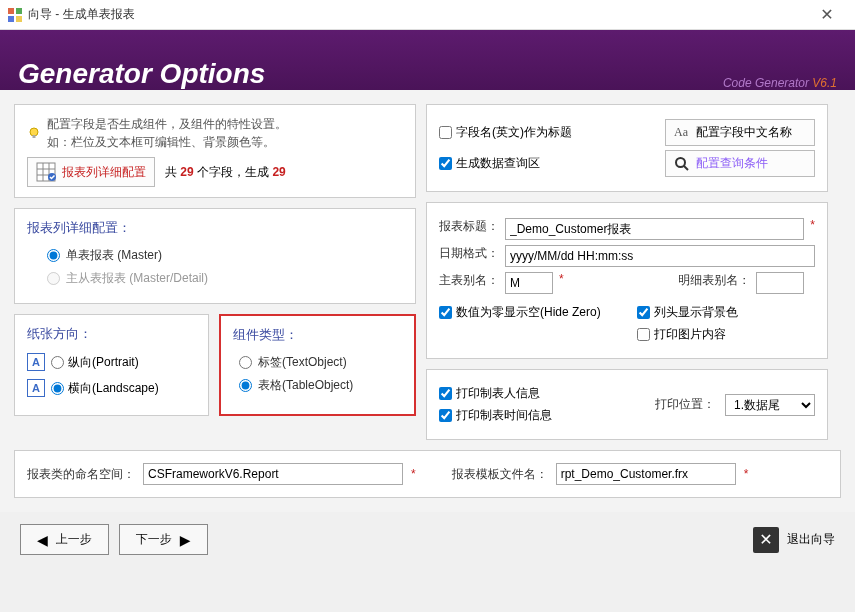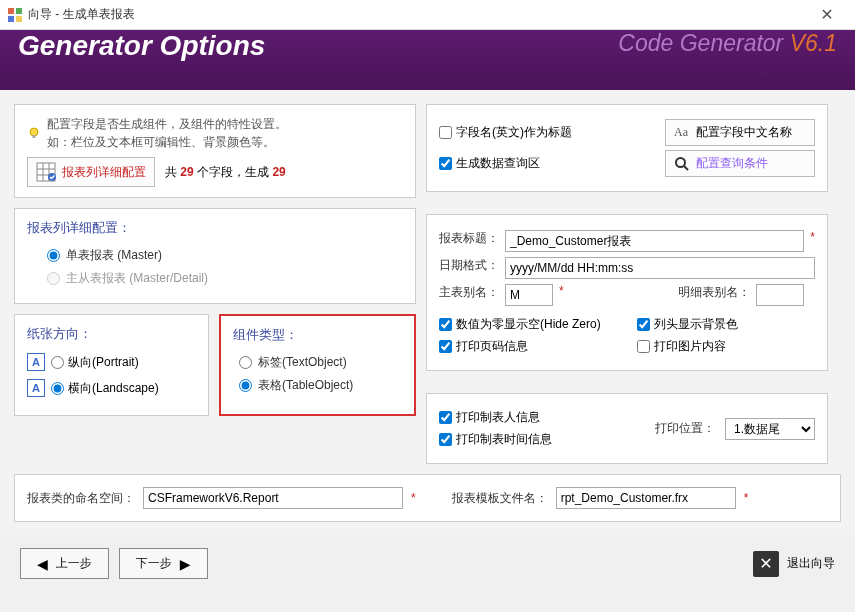--- a/index.html
+++ b/index.html
@@ -1,29 +1,29 @@
 <!DOCTYPE html>
 <html><head>
   <meta charset="utf-8">
   <style>
     * { box-sizing: border-box; margin: 0; padding: 0; }
     body { width: 855px; height: 612px; font-family: "Microsoft YaHei", "Segoe UI", sans-serif; font-size: 12px; background: #f0f0f0; overflow: hidden; }
     .titlebar { height: 30px; background: #fff; border-bottom: 1px solid #ddd; display: flex; align-items: center; padding: 0 8px; }
     .titlebar-icon { width: 14px; height: 14px; margin-right: 6px; display: inline-flex; }
     .titlebar-text { flex: 1; font-size: 12px; color: #333; }
     .titlebar-close { width: 40px; height: 30px; text-align: center; line-height: 30px; font-size: 16px; color: #555; cursor: pointer; }
-    .header { height: 60px; background: linear-gradient(to bottom, #5d1b6e, #4a1358); display: flex; align-items: flex-start; padding: 0 18px; }
+    .header { height: 60px; background: linear-gradient(to bottom, #5d1b6e, #4a1358); display: flex; align-items: flex-end; padding: 0 18px; }
     .header-title { color: #fff; font-size: 28px; font-weight: bold; font-style: italic; flex: 1; font-family: "Segoe UI", sans-serif; }
-    .header-sub { color: #b178c8; font-size: 23px; font-style: italic; }
+    .header-sub { color: #b178c8; font-size: 12px; font-style: italic; }
     .header-sub .v { color: #e07030; }
     .content { padding: 14px; background: #f3f3f3; }
     .row { display: flex; gap: 10px; margin-bottom: 10px; }
     .panel { background: #fff; border: 1px solid #ccc; padding: 10px 12px; }
     .left-col { width: 402px; display: flex; flex-direction: column; gap: 10px; }
-    .right-col { width: 402px; display: flex; flex-direction: column; gap: 22px; }
+    .right-col { width: 402px; display: flex; flex-direction: column; gap: 10px; }
     .desc-line { display: flex; align-items: center; gap: 6px; margin-bottom: 6px; }
     .bulb { color: #e8b800; font-size: 14px; }
     .desc-text { color: #555; line-height: 1.5; }
     .config-row { display: flex; align-items: center; gap: 10px; margin-top: 4px; }
     .btn-config { border: 1px solid #bbb; padding: 4px 8px; display: inline-flex; align-items: center; gap: 6px; background: #fcfcfc; cursor: pointer; }
     .btn-config .ic { width: 20px; height: 20px; }
     .btn-config .txt { color: #c62020; font-weight: 500; }
     .count-text { color: #000; }
     .count-text .n { color: #c62020; font-weight: bold; }
     .section-title { color: #3a4aa0; font-size: 13px; margin-bottom: 10px; }
@@ -208,24 +208,20 @@
           <span class="form-label">明细表别名：</span>
           <input class="form-input" style="width: 48px;" value="">
           <span class="req" style="visibility:hidden;">*</span>
         </div>
         <div class="two-col">
           <div>
             <label class="check-row">
                 <input type="checkbox" checked="" style=""> 
                 <span>数值为零显示空(Hide Zero)</span>
               </label>
-            <label class="check-row">
-                <input type="checkbox" checked="" style=""> 
-                <span>打印页码信息</span>
-              </label>
           </div>
           <div>
             <label class="check-row">
                 <input type="checkbox" checked="" style=""> 
                 <span>列头显示背景色</span>
               </label>
             <label class="check-row">
                 <input type="checkbox" style=""> 
                 <span>打印图片内容</span>
               </label>

